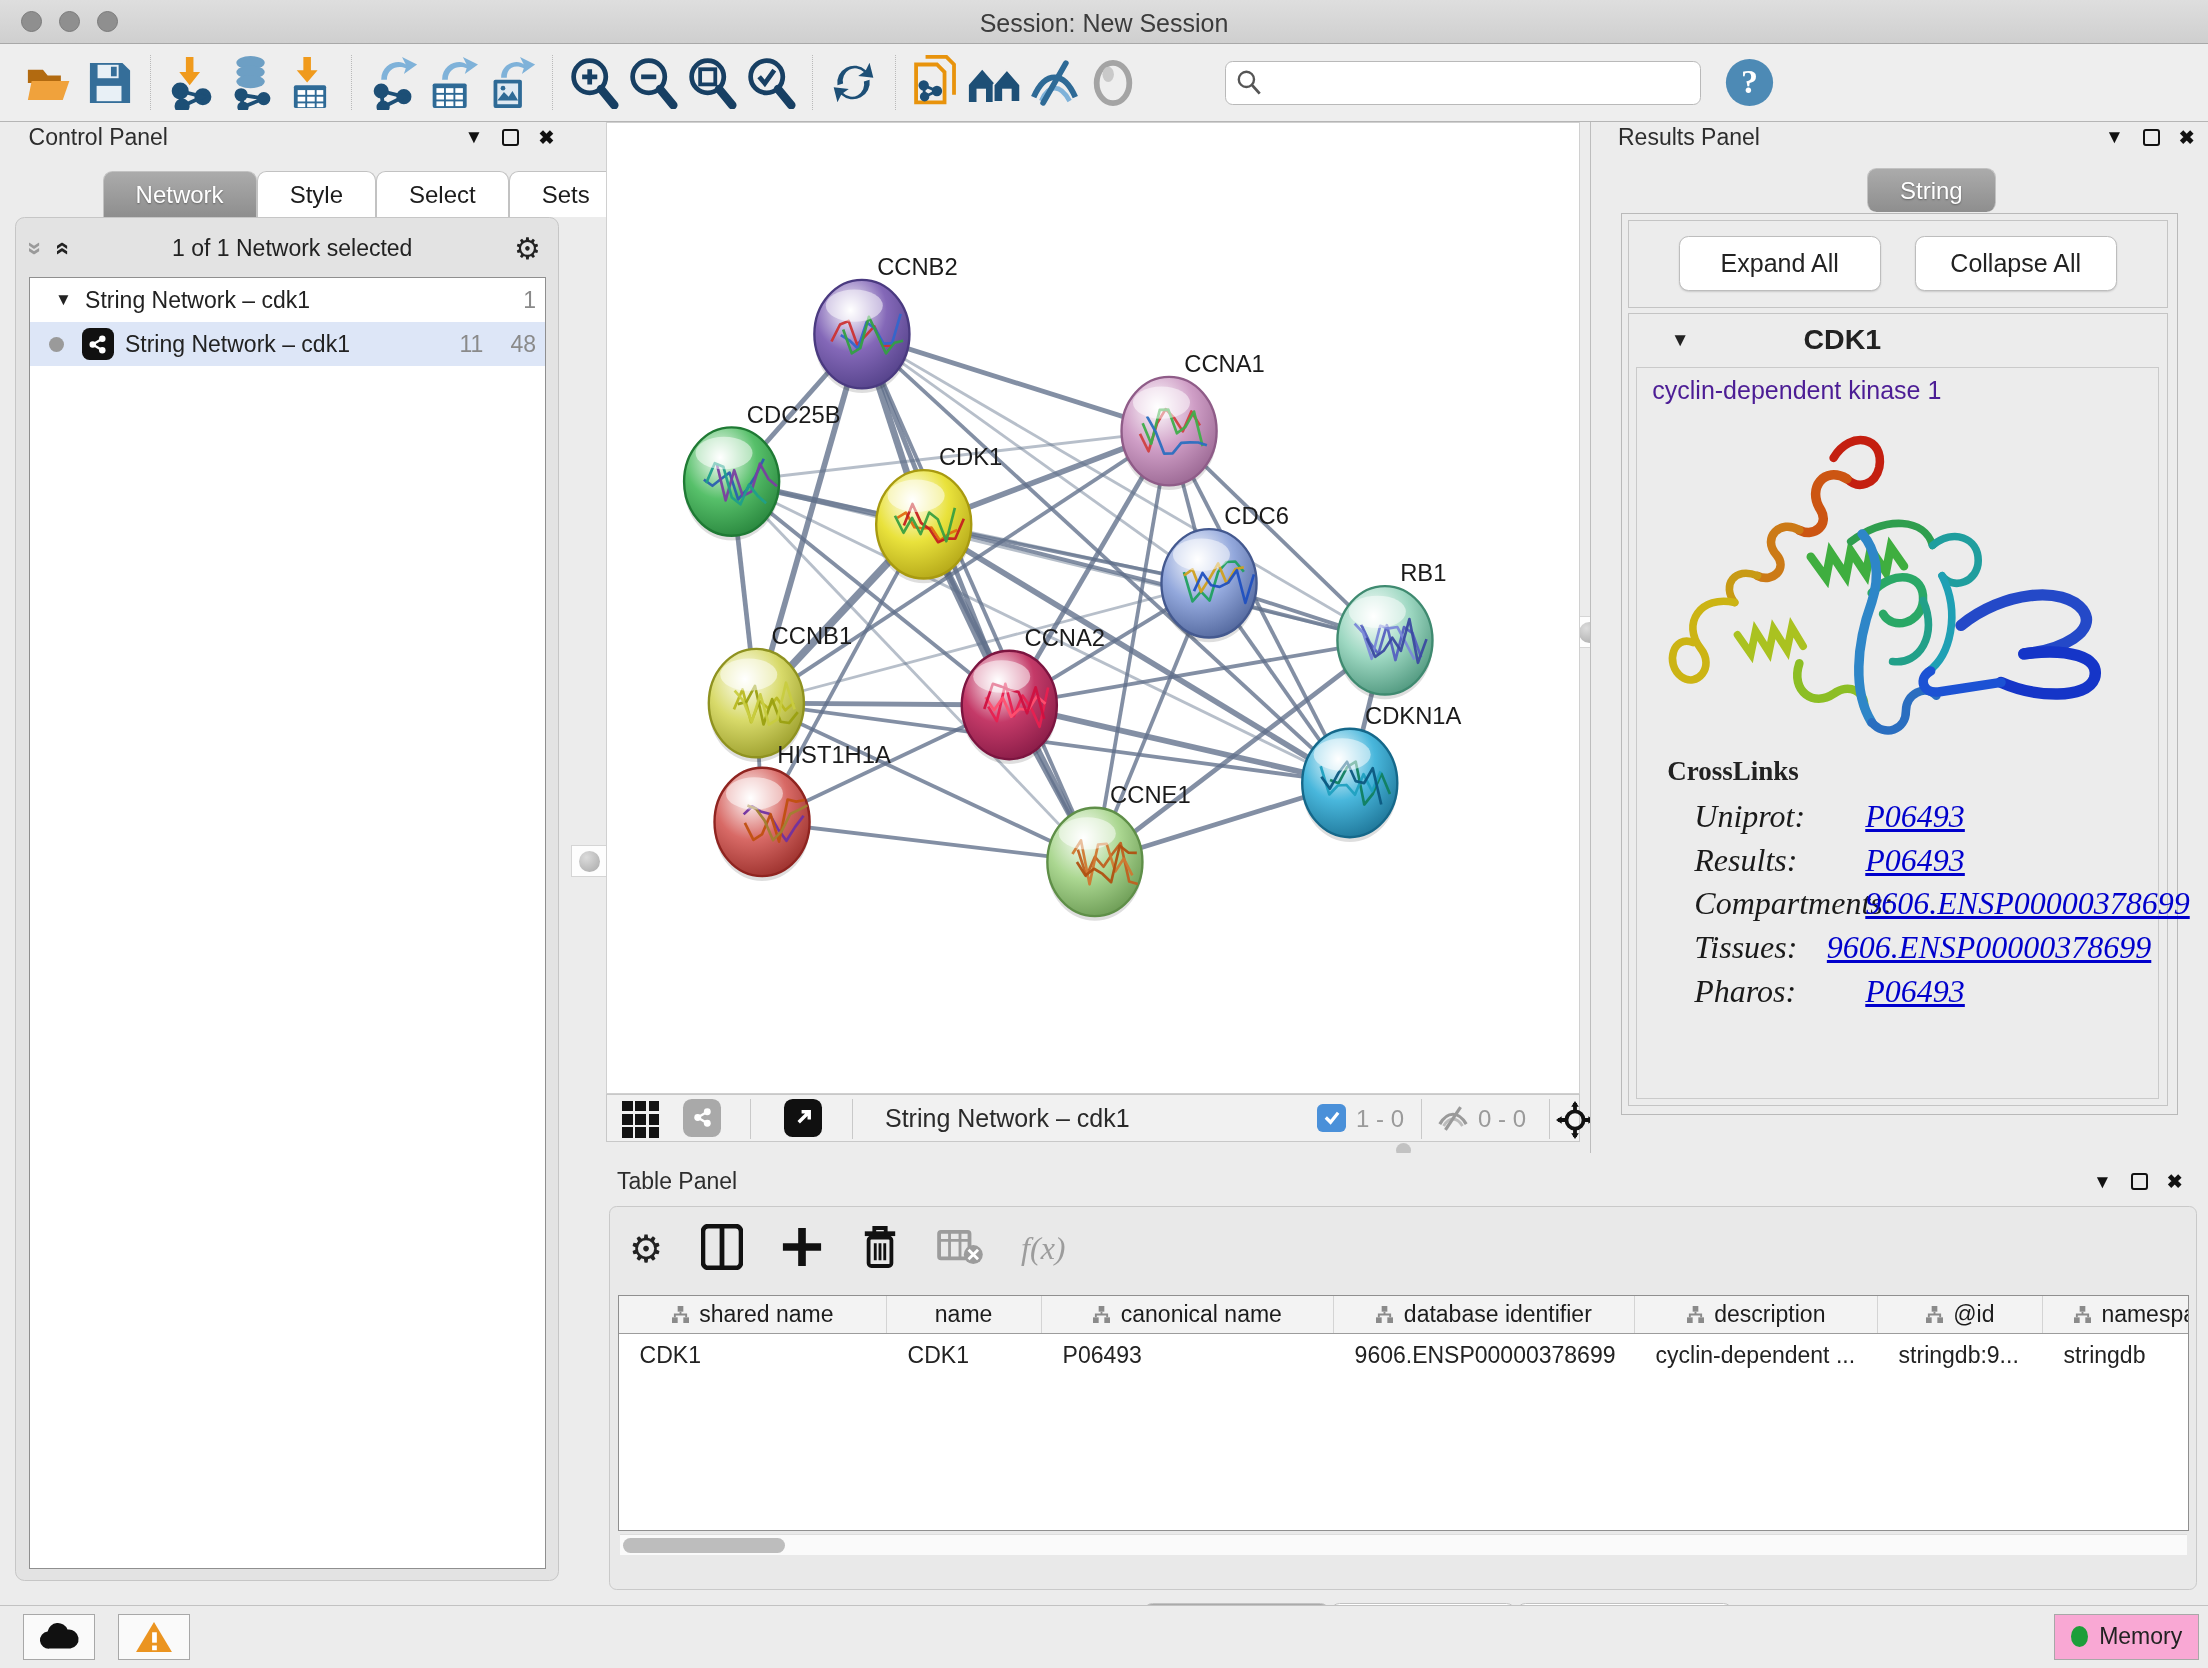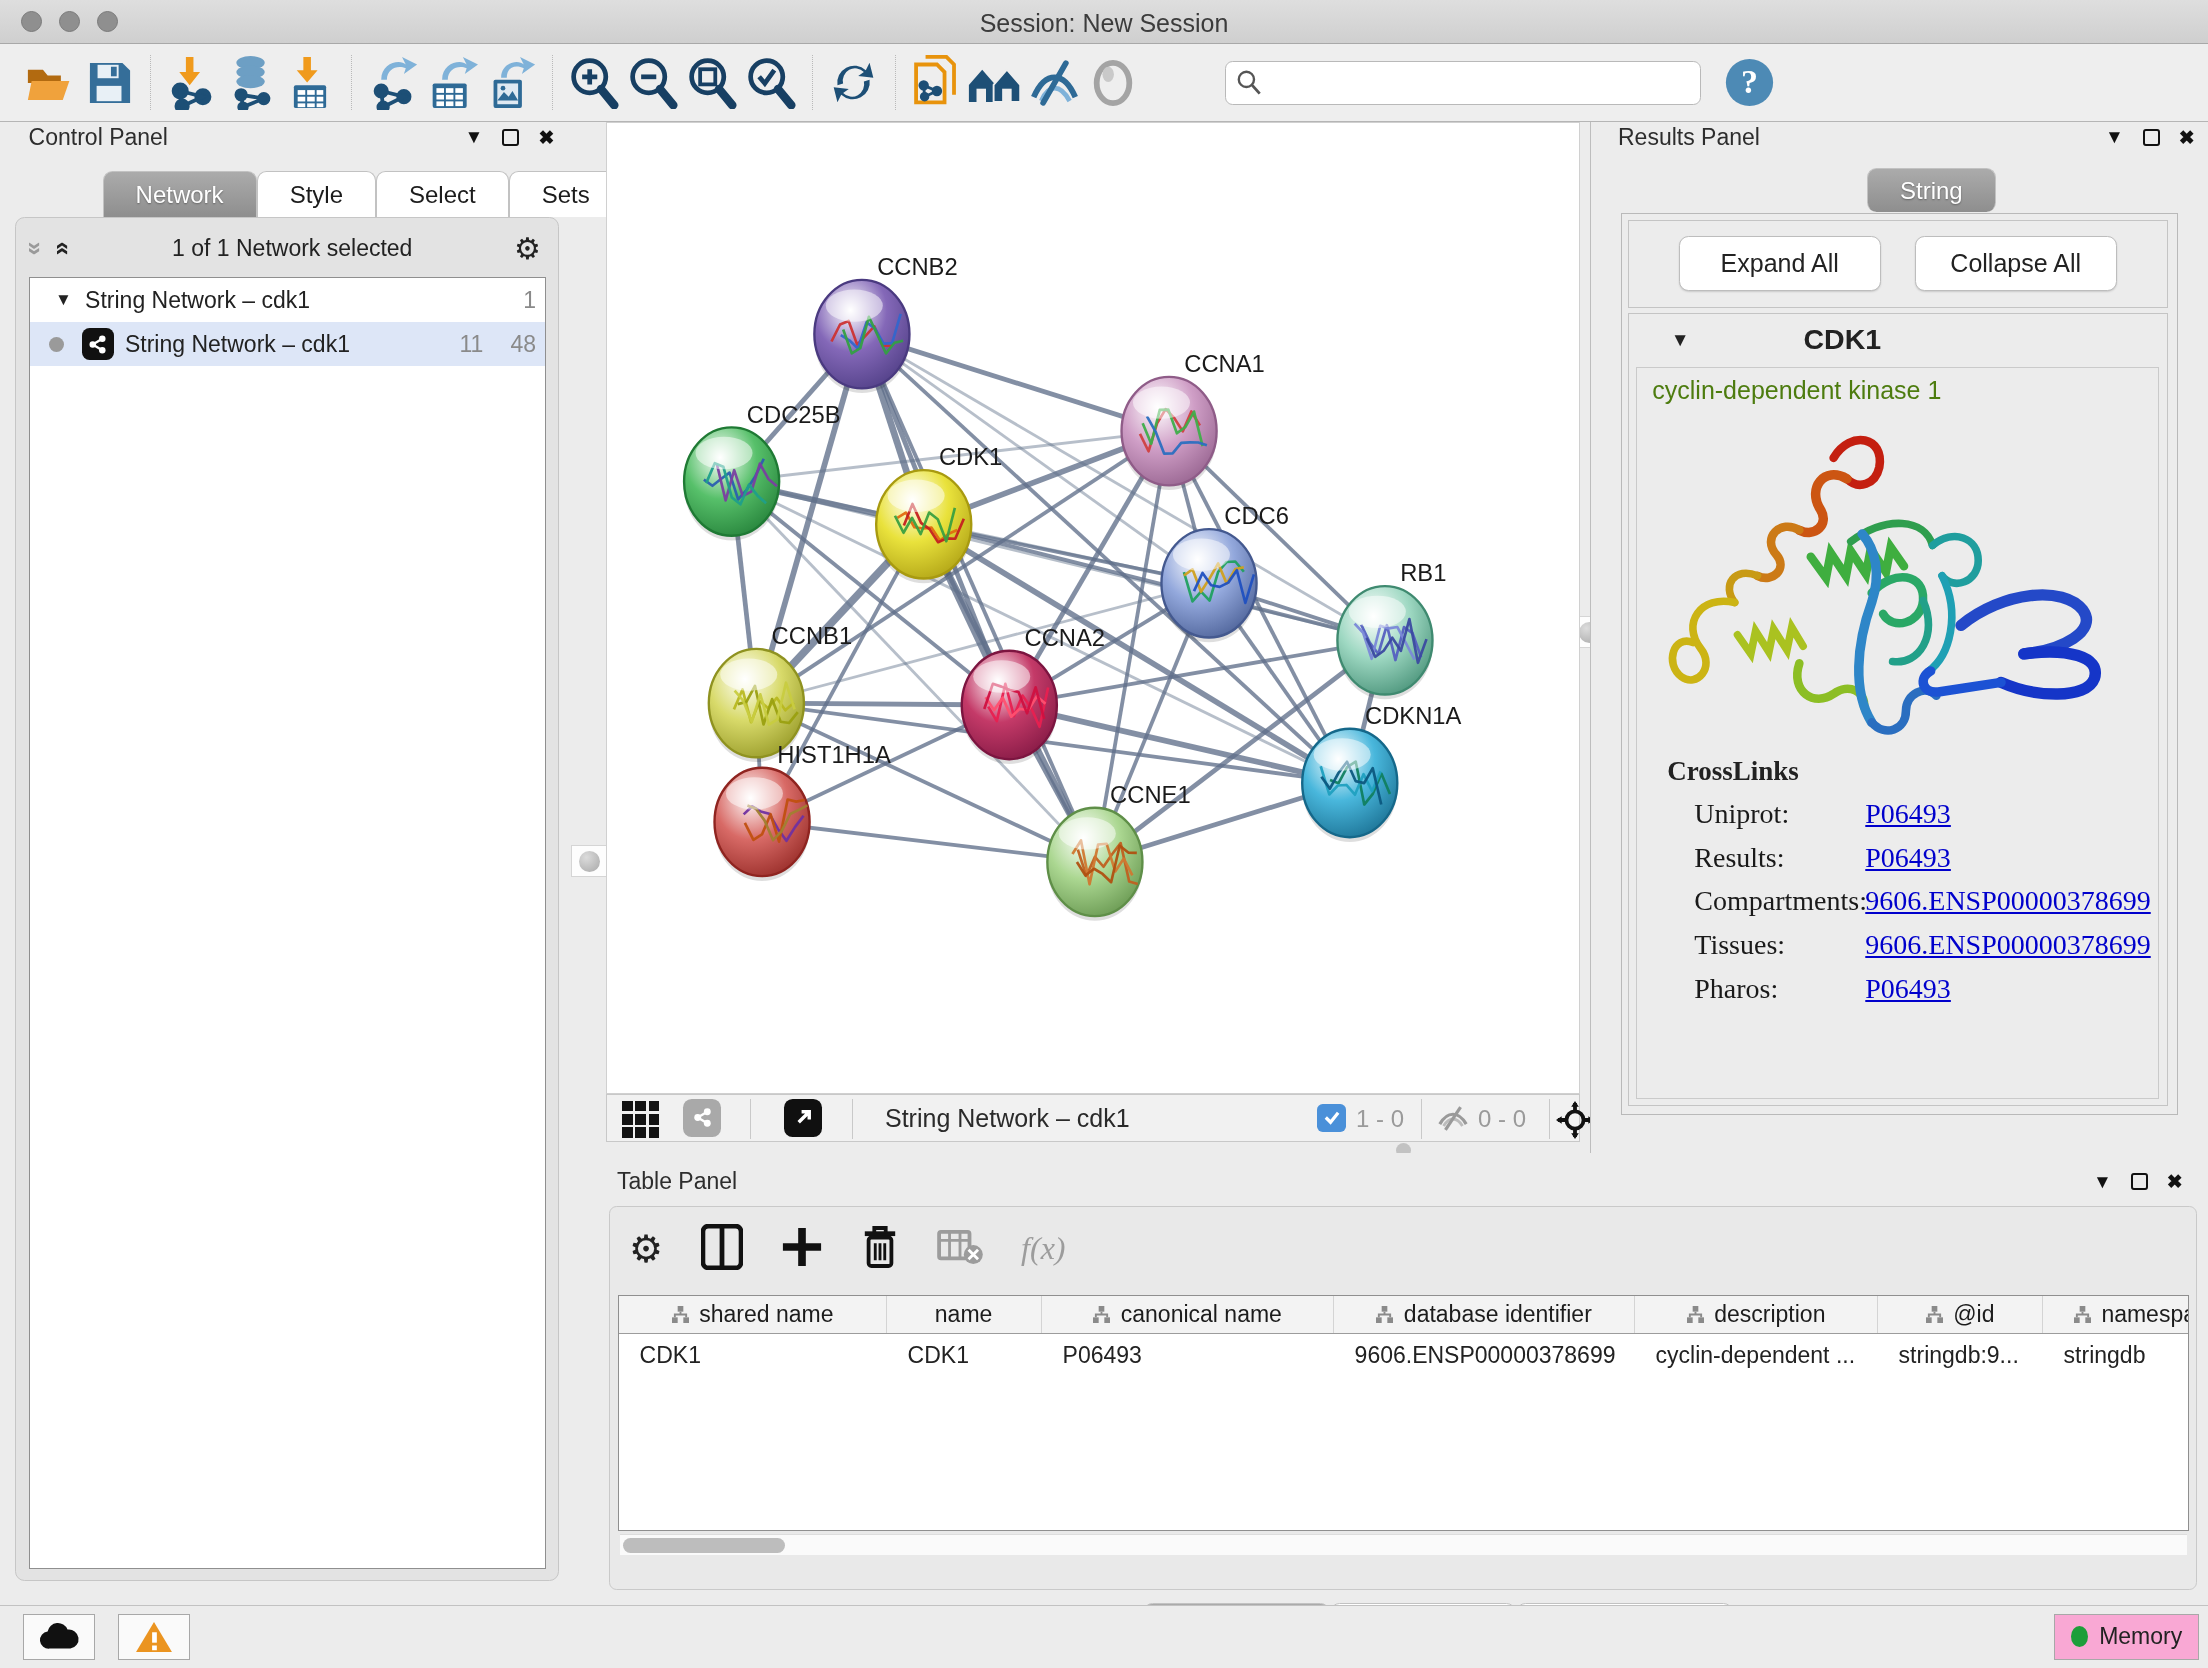--- a/index.html
+++ b/index.html
@@ -71,24 +71,24 @@
   #rp-tab .tab{border-radius:9.5px;height:44px;}
   #rp-outer{left:30px;top:91px;width:557px;height:902px;border:1.9px solid #b9b9b9;background:#ececec;}
   #rp-btnbox{left:5.7px;top:5.7px;width:540px;height:88px;border:1px solid #c4c4c4;display:flex;
     align-items:center;justify-content:center;gap:34px;}
   .rp-btn{min-width:202px;height:55px;background:#fff;border:1px solid #bdbdbd;border-radius:9.5px;
     font-size:25px;display:flex;align-items:center;justify-content:center;box-shadow:0 1px 1.9px rgba(0,0,0,.15);}
   #rp-section{left:5.7px;top:99px;width:540px;height:793px;border:1px solid #c4c4c4;}
   #rp-gene-row{left:0;top:0;width:100%;height:51px;display:flex;align-items:center;}
   #rp-gene{font-size:28.5px;font-weight:bold;margin-left:114px;}
   #rp-inner{left:7.6px;top:53px;width:523px;height:732px;border:1px solid #cacaca;}
-  #rp-desc{left:15px;top:7.6px;font-size:25px;color:#4d7c0f;}
+  #rp-desc{left:15px;top:7.6px;font-size:25px;color:#4c1d95;}
   .xl{font-family:"Liberation Serif",serif;}
   #xl-title{left:30px;top:388px;font-size:27px;font-weight:bold;}
-  .xl-row{left:57px;width:457px;display:flex;font-size:28px;}
+  .xl-row{left:57px;width:457px;display:flex;font-size:32px;font-style:italic;}
   .xl-row .lbl{width:171px;color:#1a1a1a;}
   .xl-row .lnk{color:#0000cc;text-decoration:underline;}
 
   
   #table-panel{left:590px;top:1153px;width:1619px;height:453px;background:#ececec;}
   #tp-head{left:27px;top:15px;width:1579px;display:flex;align-items:center;}
   #tp-body{left:19px;top:53px;width:1588px;height:384px;background:#e9e9e9;border:1px solid #c9c9c9;border-radius:7.6px;}
   #tp-tools{left:19px;top:17px;display:flex;align-items:center;gap:38px;}
   #tp-table{left:7.6px;top:88px;width:1571px;height:236px;background:#fff;border:1.9px solid #8f8f8f;overflow:hidden;}
   #tp-cols{display:flex;height:38px;background:#f3f3f3;border-bottom:1.9px solid #9c9c9c;}

